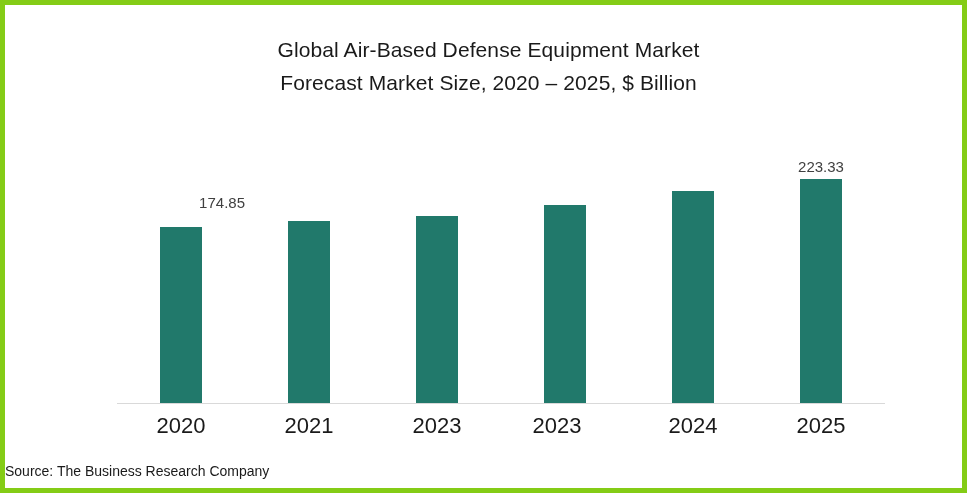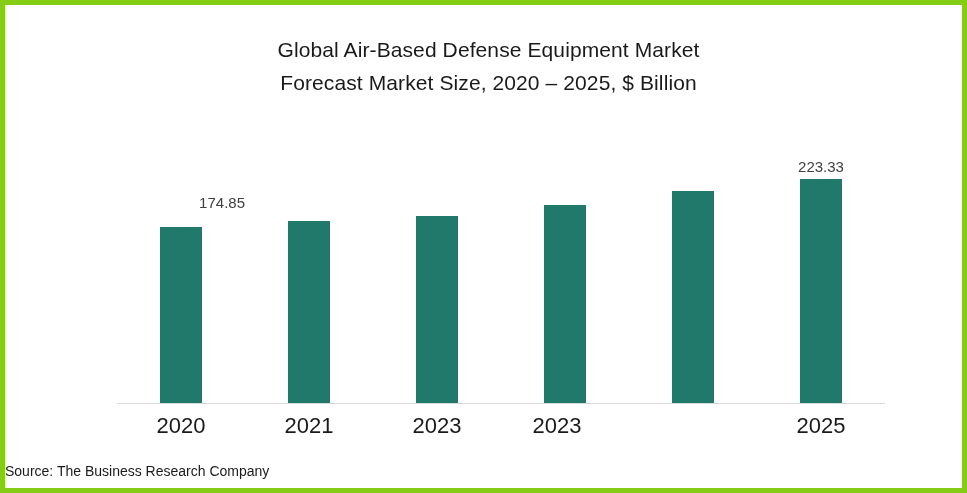--- a/index.html
+++ b/index.html
@@ -166,18 +166,19 @@
     </div>
 
     <div id="axis-baseline"></div>
   </div>
 
   <div id="x-axis-labels">
     <div class="x-axis-tick-label" style="left:0px;">2020</div>
     <div class="x-axis-tick-label" style="left:128px;">2021</div>
     <div class="x-axis-tick-label" style="left:256px;">2023</div>
     <div class="x-axis-tick-label" style="left:376px;">2023</div>
+    <div class="x-axis-tick-label" style="left:512px;">2024</div>
     <div class="x-axis-tick-label" style="left:640px;">2025</div>
   </div>
 
   <div id="source-note">Source: The Business Research Company</div>
 
 </div>
 
 </body></html>

